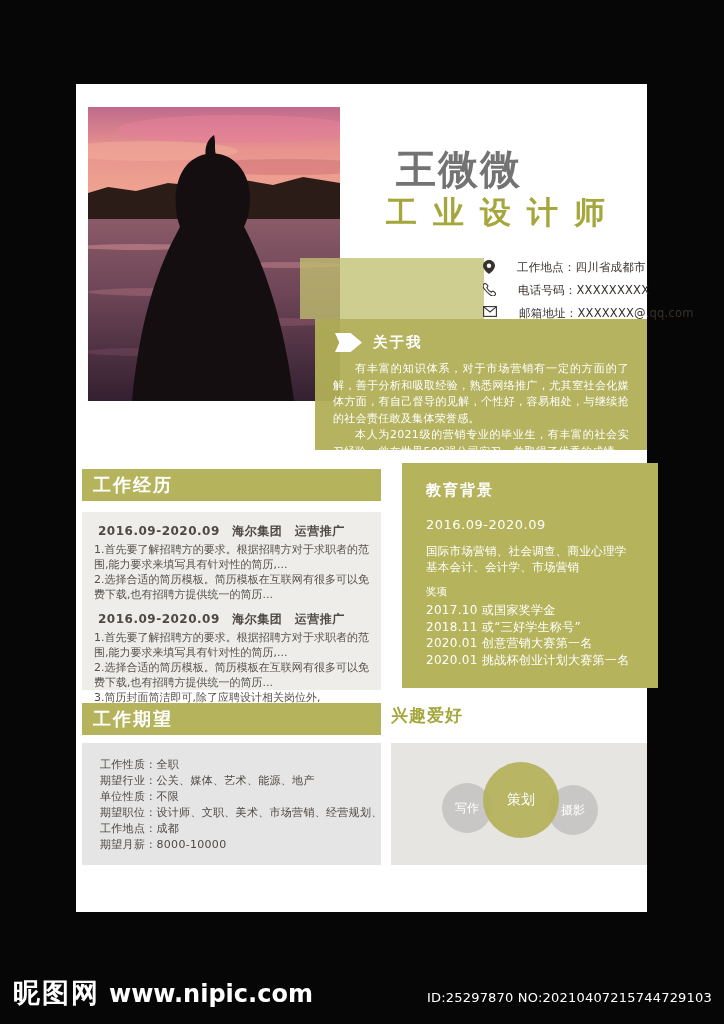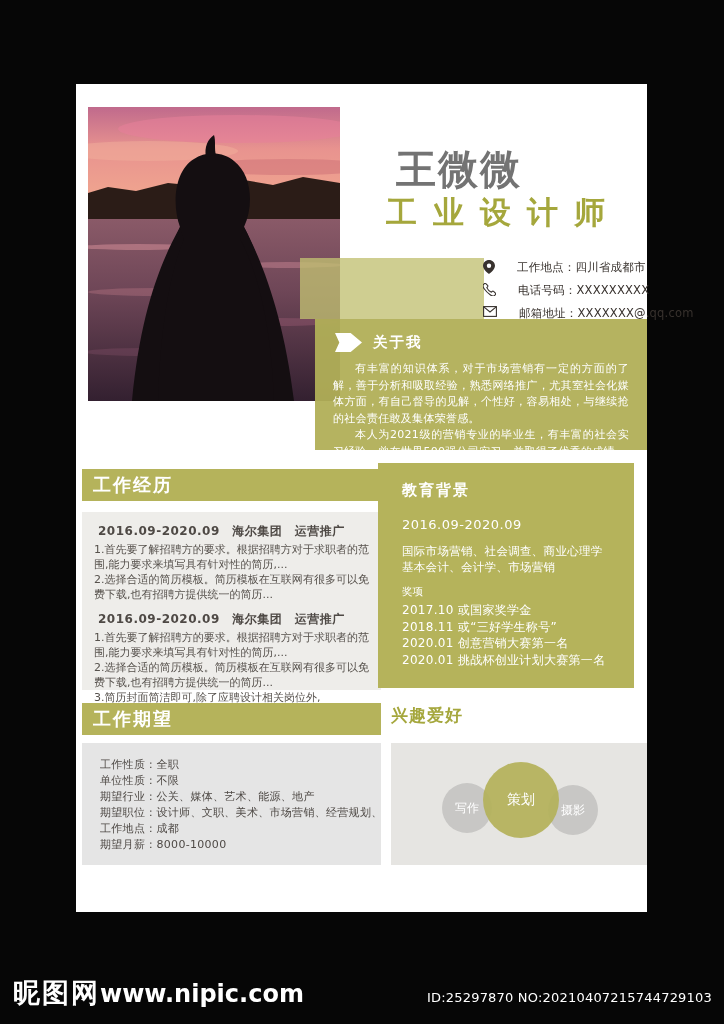--- a/index.html
+++ b/index.html
@@ -81,21 +81,21 @@
   .entry-line { font-size:11px; color:#56514c; line-height:15px; text-align:justify; }
   
   .expect-panel {
     position:absolute; left:6px; top:659px;
     width:299px; height:122px;
     background:#e5e5e5; padding:14px 0 0 18px; overflow:hidden;
   }
   .expect-row { font-size:11px; color:#4e4945; line-height:16px; white-space:nowrap; letter-spacing:0.3px; }
   
   .edu-box {
-    position:absolute; left:302px; top:379px;
+    position:absolute; left:326px; top:379px;
     width:256px; height:225px;
     background:#b5b35b; color:#ffffff;
     padding:18px 24px 0 24px;
   }
   .edu-title { font-size:15px; font-weight:bold; letter-spacing:2px; margin-bottom:17px; }
   .edu-period { font-size:13px; margin-bottom:11px; letter-spacing:0.5px; }
   .edu-school { font-size:12.5px; font-weight:bold; margin-bottom:10px; letter-spacing:0.5px; }
   .edu-course { font-size:11.5px; line-height:16px; letter-spacing:0.3px; }
   .edu-awards-label { font-size:10.5px; margin-top:10px; margin-bottom:3px; }
   .edu-award { font-size:12px; line-height:16.5px; letter-spacing:0.3px; }
@@ -116,21 +116,21 @@
   .c-side { width:50px; height:50px; background:#c8c7c5; font-size:12px;font-family:Liberation Mono, monospace; }
   .c-write { left:51px; top:40px; }
   .c-photo { left:157px; top:42px; }
   .c-plan {
     left:92px; top:19px; width:76px; height:76px;
     background:rgba(180,178,90,0.93); font-size:14px; z-index:2;
   }
   
   .wm-left {
     position:absolute; left:13px; bottom:13px;
-    color:#ffffff; display:flex; align-items:baseline; text-align:right;
+    color:#ffffff; display:flex; align-items:baseline; gap:9px;text-align:right;
   }
   .wm-logo { font-size:27px; font-weight:900; letter-spacing:2px; }
   .wm-site { font-size:24px; font-weight:bold; }
   .wm-right {
     position:absolute; right:12px; bottom:19px;
     color:#ffffff; font-size:13px; letter-spacing:0.2px;
   }
 </style>
 </head>
 <body>
@@ -231,22 +231,22 @@
     <div class="edu-awards-label">奖项</div>
     <div class="edu-award">2017.10 或国家奖学金</div>
     <div class="edu-award">2018.11 或“三好学生称号”</div>
     <div class="edu-award">2020.01 创意营销大赛第一名</div>
     <div class="edu-award">2020.01 挑战杯创业计划大赛第一名</div>
   </div>
 
   <div class="section-bar bar-expect">工作期望</div>
   <div class="expect-panel">
     <div class="expect-row">工作性质：全职</div>
+    <div class="expect-row">期望行业：公关、媒体、艺术、能源、地产</div>
     <div class="expect-row">单位性质：不限</div>
-    <div class="expect-row">期望行业：公关、媒体、艺术、能源、地产</div>
     <div class="expect-row">期望职位：设计师、文职、美术、市场营销、经营规划、运营</div>
     <div class="expect-row">工作地点：成都</div>
     <div class="expect-row">期望月薪：8000-10000</div>
   </div>
 
   <div class="hobby-title">兴趣爱好</div>
   <div class="hobby-panel">
     <div class="circle c-side c-write">
       <span>写作</span>
     </div>

